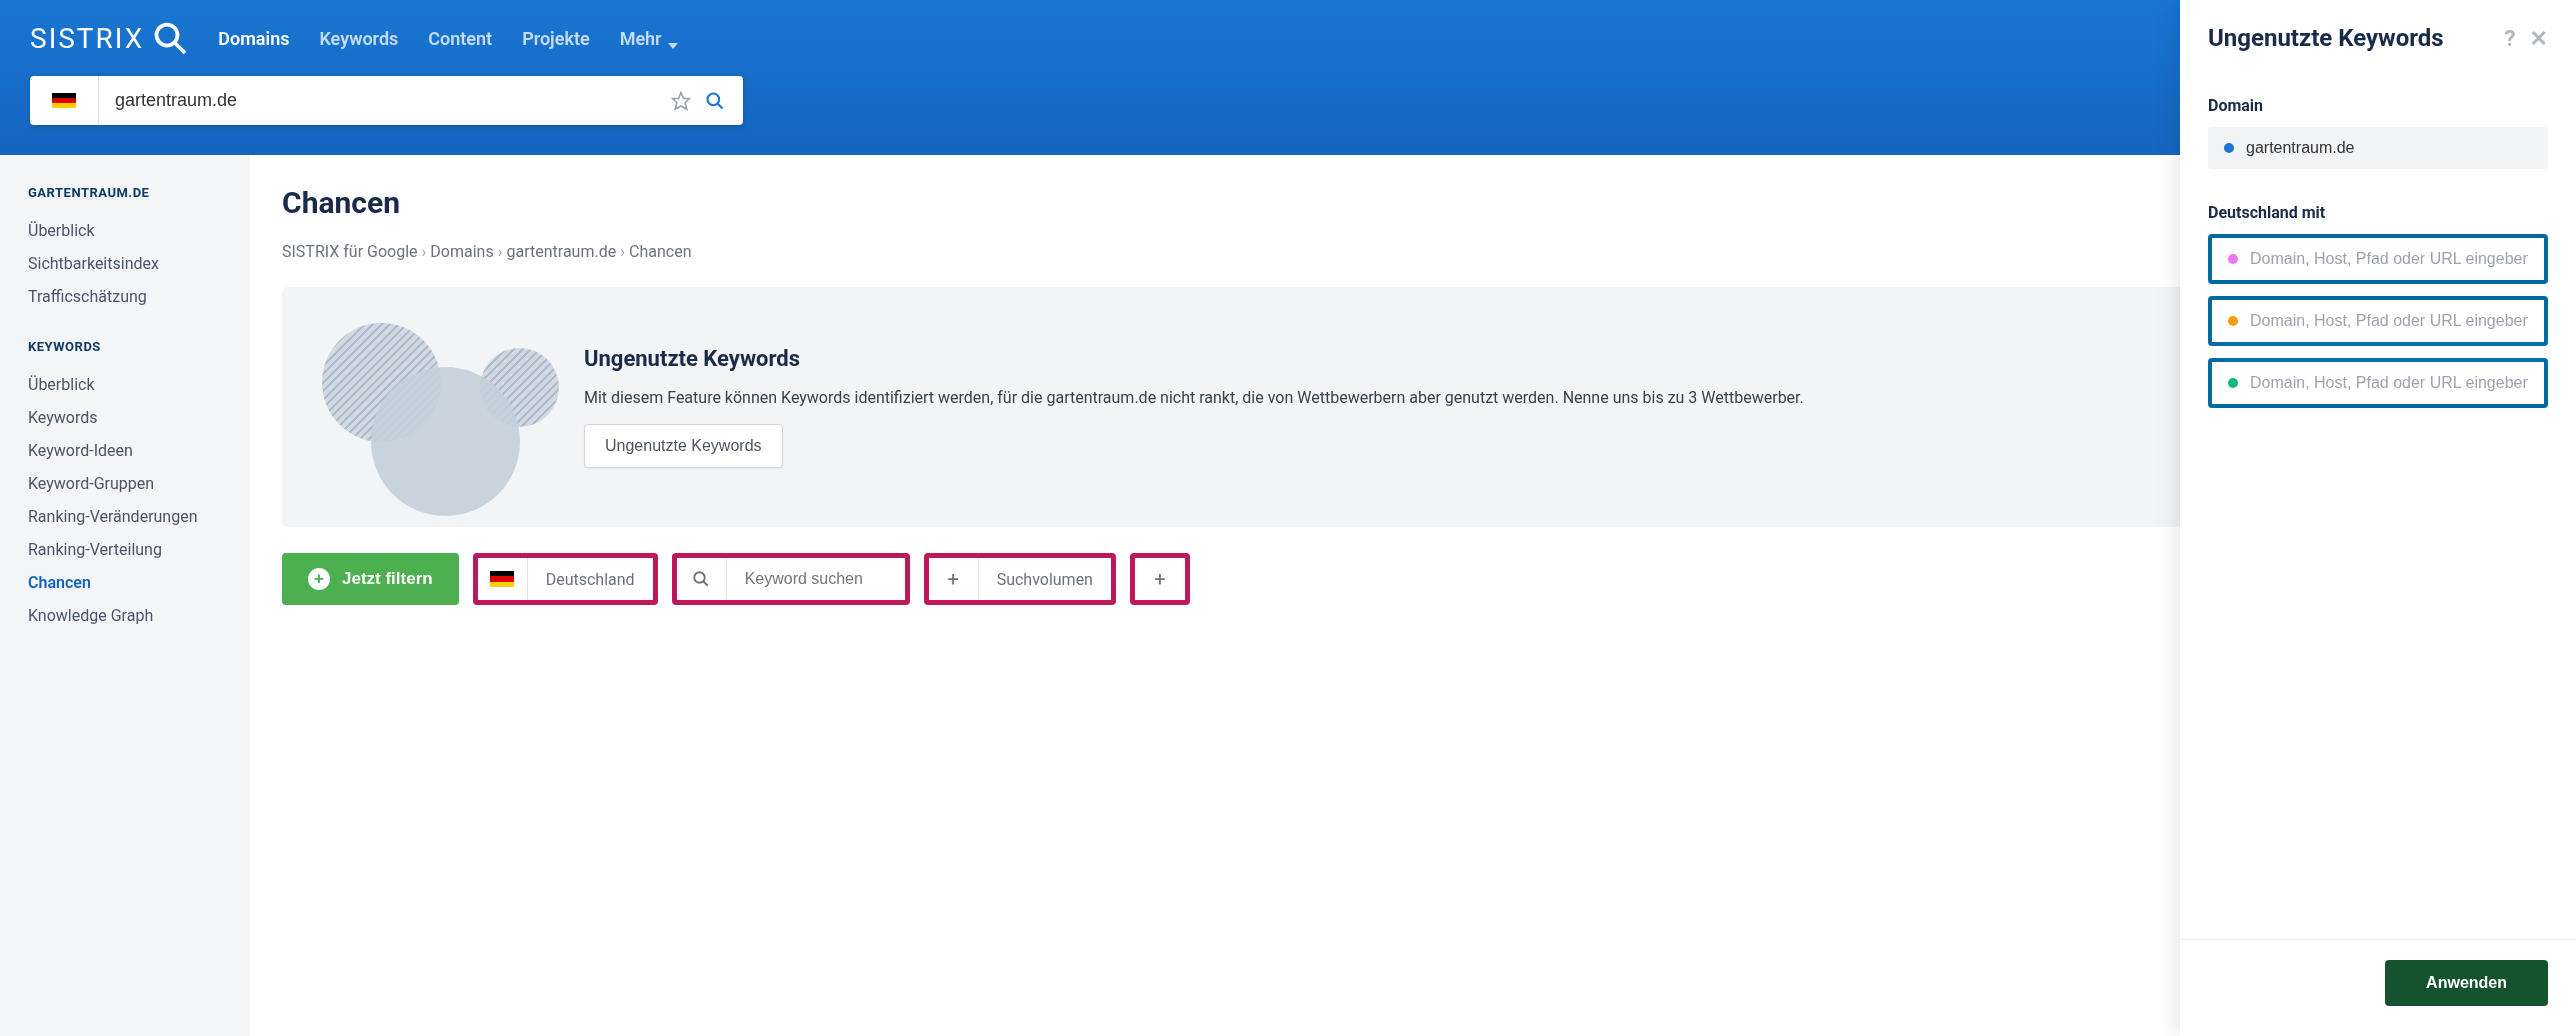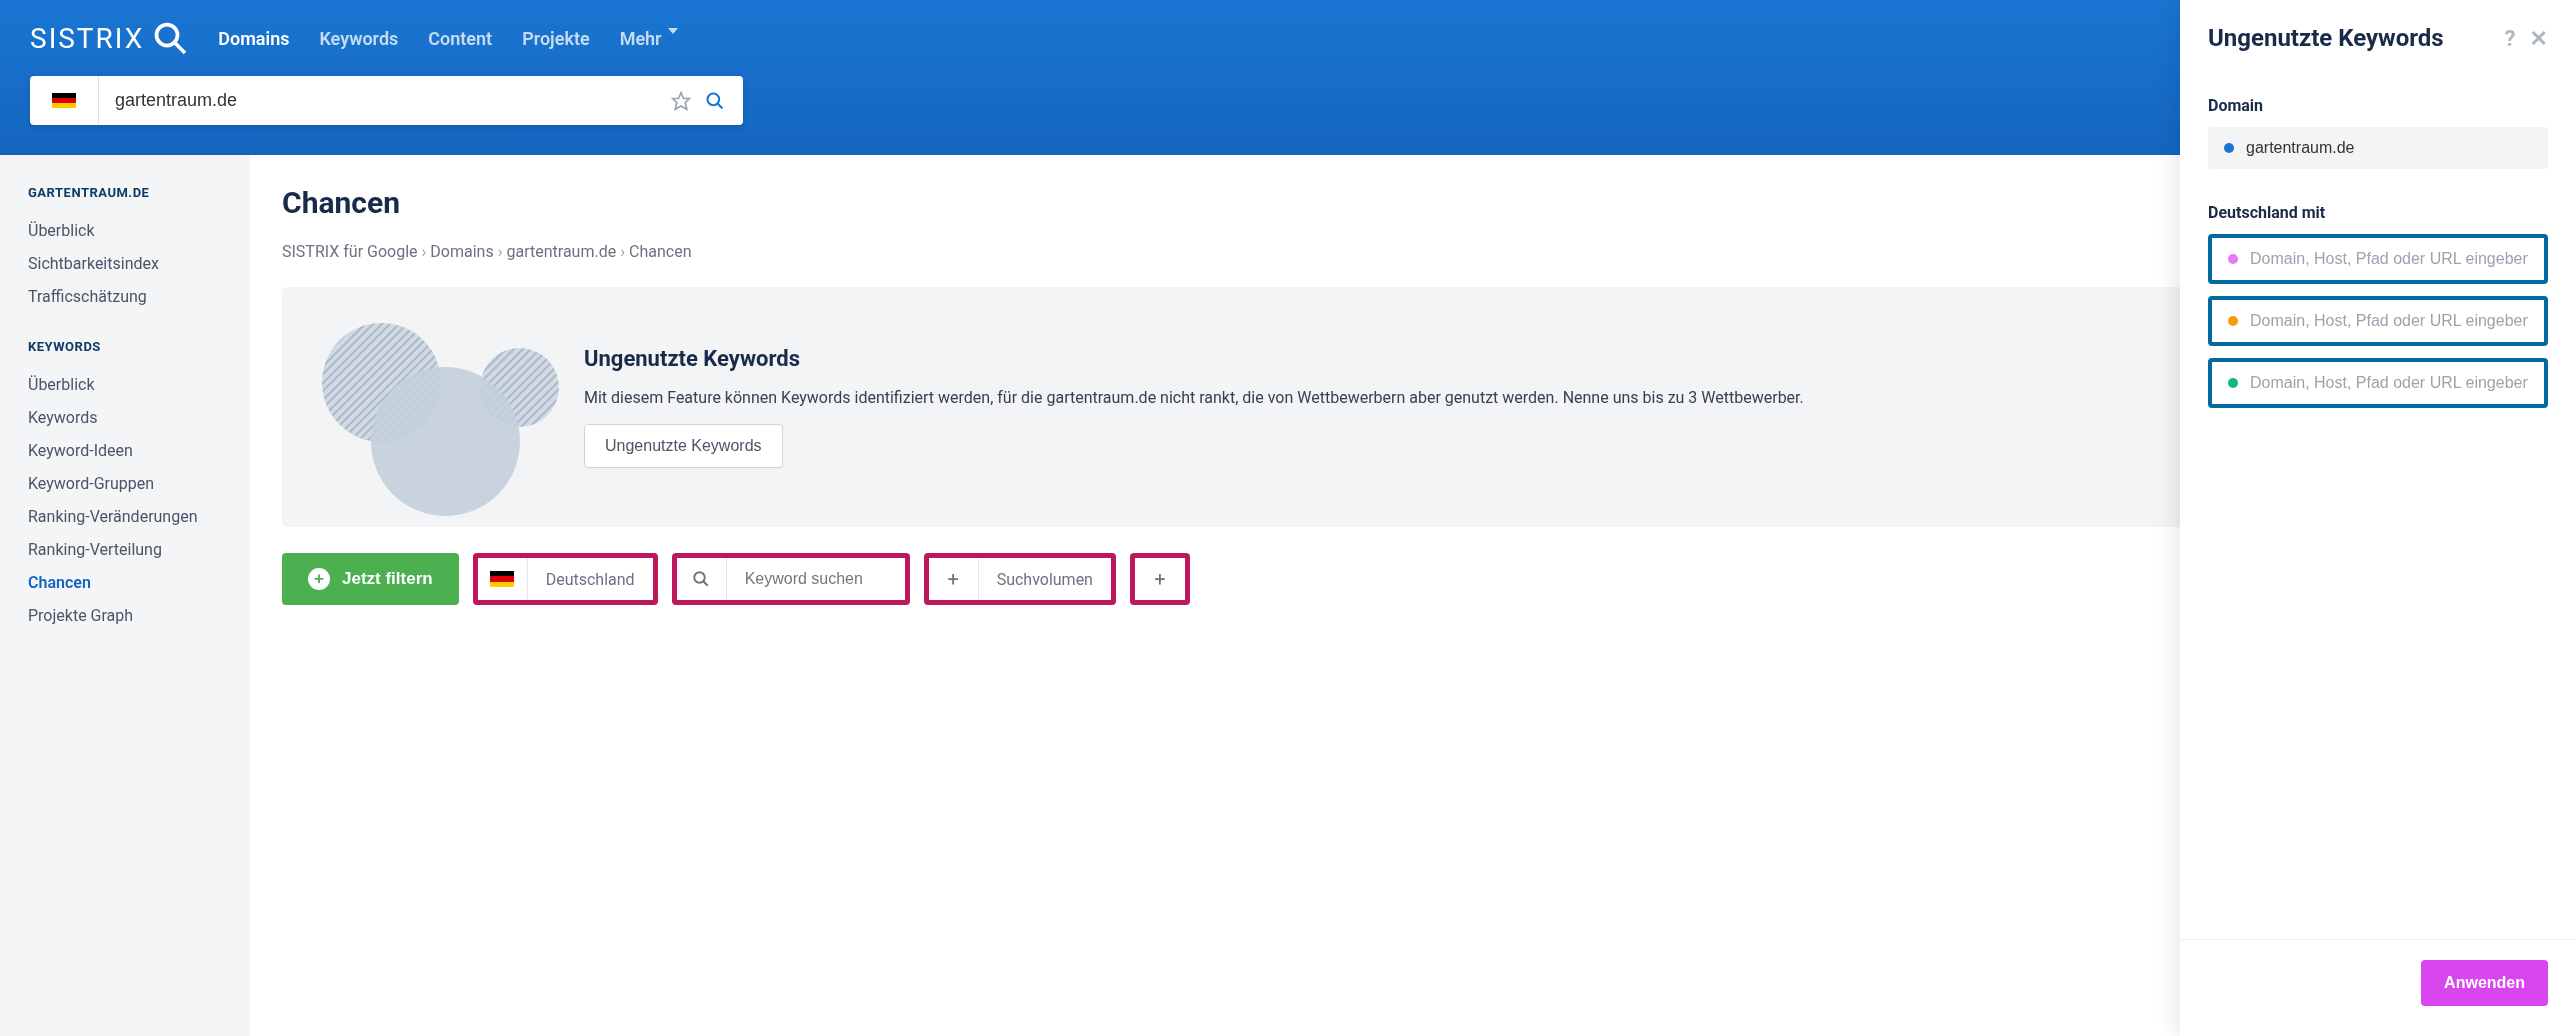--- a/index.html
+++ b/index.html
@@ -7,21 +7,21 @@
   
   
   .header { background: linear-gradient(180deg, #1976d2 0%, #1565c0 100%); height: 155px; position: relative; }
   .header-top { display: flex; align-items: center; padding: 20px 30px; gap: 30px; }
   .logo { display: flex; align-items: center; gap: 8px; }
   .logo-text { color: #fff; font-size: 28px; font-weight: 400; letter-spacing: 2px; }
   .logo-icon { width: 36px; height: 36px; }
   .nav { display: flex; gap: 30px; }
   .nav-item { color: rgba(255,255,255,0.75); font-size: 18px; font-weight: 600; cursor: pointer; }
   .nav-item.active { color: #fff; }
-  .nav-more { display: flex; align-items: flex-start; gap: 6px; }
+  .nav-more { display: flex; align-items: flex-end; gap: 6px; }
   
   .search-row { display: flex; padding: 0 30px; }
   .search-wrap { display: flex; background: #fff; border-radius: 4px; overflow: hidden; box-shadow: 0 2px 6px rgba(0,0,0,0.15); width: 713px; }
   .flag-box { width: 69px; display: flex; align-items: center; justify-content: center; border-right: 1px solid #e0e0e0; }
   .flag-de { width: 24px; height: 16px; display: flex; flex-direction: column; }
   .flag-de span { flex: 1; }
   .flag-de span:nth-child(1) { background: #000; }
   .flag-de span:nth-child(2) { background: #dd0000; }
   .flag-de span:nth-child(3) { background: #ffce00; }
   .search-input { flex: 1; border: none; padding: 14px 16px; font-size: 18px; color: #333; outline: none; }
@@ -70,21 +70,21 @@
   .rp-header-icons { display: flex; gap: 14px; color: #b0b6bf; font-size: 22px; }
   .rp-body { padding: 20px 28px; flex: 1; }
   .rp-label { font-size: 16px; font-weight: 700; color: #1a2b4a; margin-bottom: 12px; }
   .rp-input-row { display: flex; align-items: center; background: #f3f4f6; border-radius: 4px; padding: 12px 16px; gap: 12px; margin-bottom: 12px; }
   .rp-input-row.editable { background: #fff; border: 4px solid #0369a1; }
   .dot { width: 10px; height: 10px; border-radius: 50%; flex-shrink: 0; }
   .rp-input { border: none; background: transparent; font-size: 16px; color: #333; flex: 1; outline: none; }
   .rp-input::placeholder { color: #9ca3af; }
   .rp-spacer2 { height: 22px; }
   .rp-footer { padding: 20px 28px 30px; display: flex; justify-content: flex-end; border-top: 1px solid #eef0f2; }
-  .apply-btn { background: #d946ef; color: #fff; border: none; border-radius: 4px; padding: 14px 23px; font-size: 16px; font-weight: 600; cursor: pointer; }
+  .apply-btn { background: #14532d; color: #fff; border: none; border-radius: 4px; padding: 14px 41px; font-size: 16px; font-weight: 600; cursor: pointer; }
   
   .caret-down { display: inline-block; width: 0; height: 0; border-left: 5px solid transparent; border-right: 5px solid transparent; border-top: 6px solid currentColor; }
 </style>
 </head>
 <body>
 
 <div class="header">
   <div class="header-top">
     <div class="logo">
       <span class="logo-text">SISTRIX</span>
@@ -135,21 +135,21 @@
     <div class="sb-item">Trafficschätzung</div>
     <div class="sb-spacer"></div>
     <div class="sb-section-title">KEYWORDS</div>
     <div class="sb-item">Überblick</div>
     <div class="sb-item">Keywords</div>
     <div class="sb-item">Keyword-Ideen</div>
     <div class="sb-item">Keyword-Gruppen</div>
     <div class="sb-item">Ranking-Veränderungen</div>
     <div class="sb-item">Ranking-Verteilung</div>
     <div class="sb-item active">Chancen</div>
-    <div class="sb-item">Projekte Graph</div>
+    <div class="sb-item">Knowledge Graph</div>
   </div>
 
   <div class="main">
     <h1 class="page-title">Chancen</h1>
     <div class="breadcrumb-row">
       <div class="breadcrumb">
         <span>SISTRIX für Google</span>
         <span class="bc-sep">›</span>
         <span>Domains</span>
         <span class="bc-sep">›</span>

